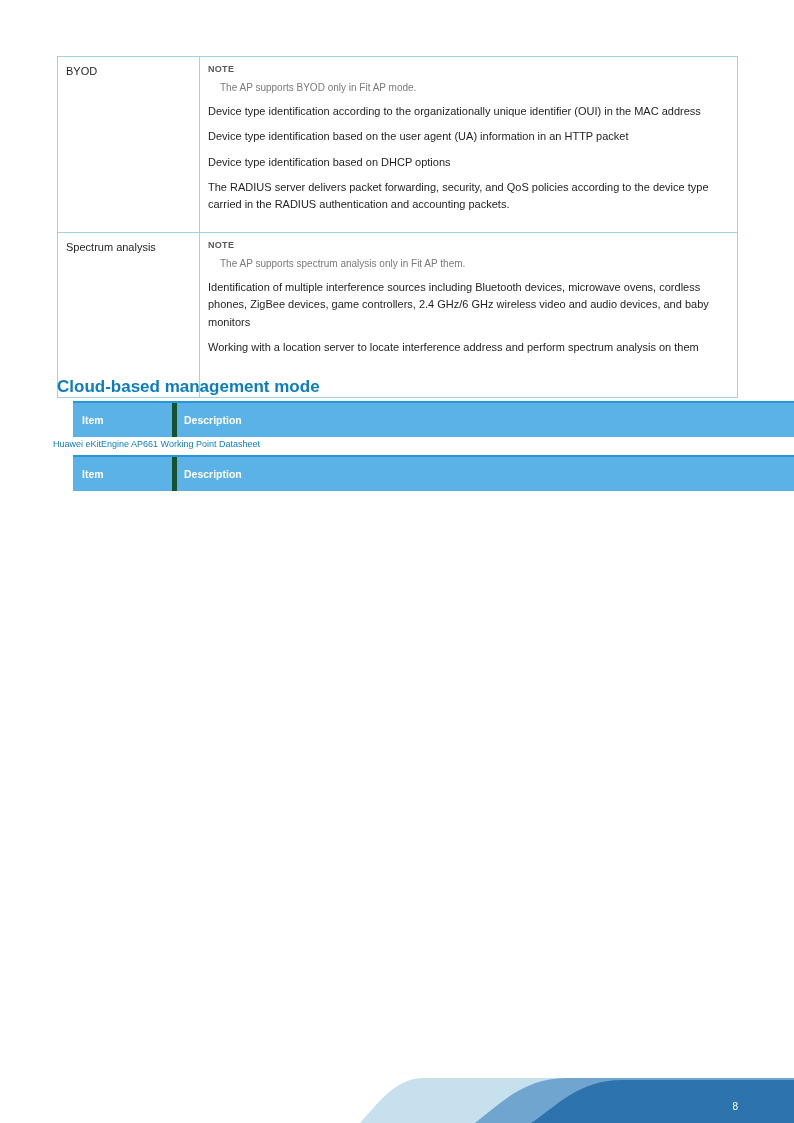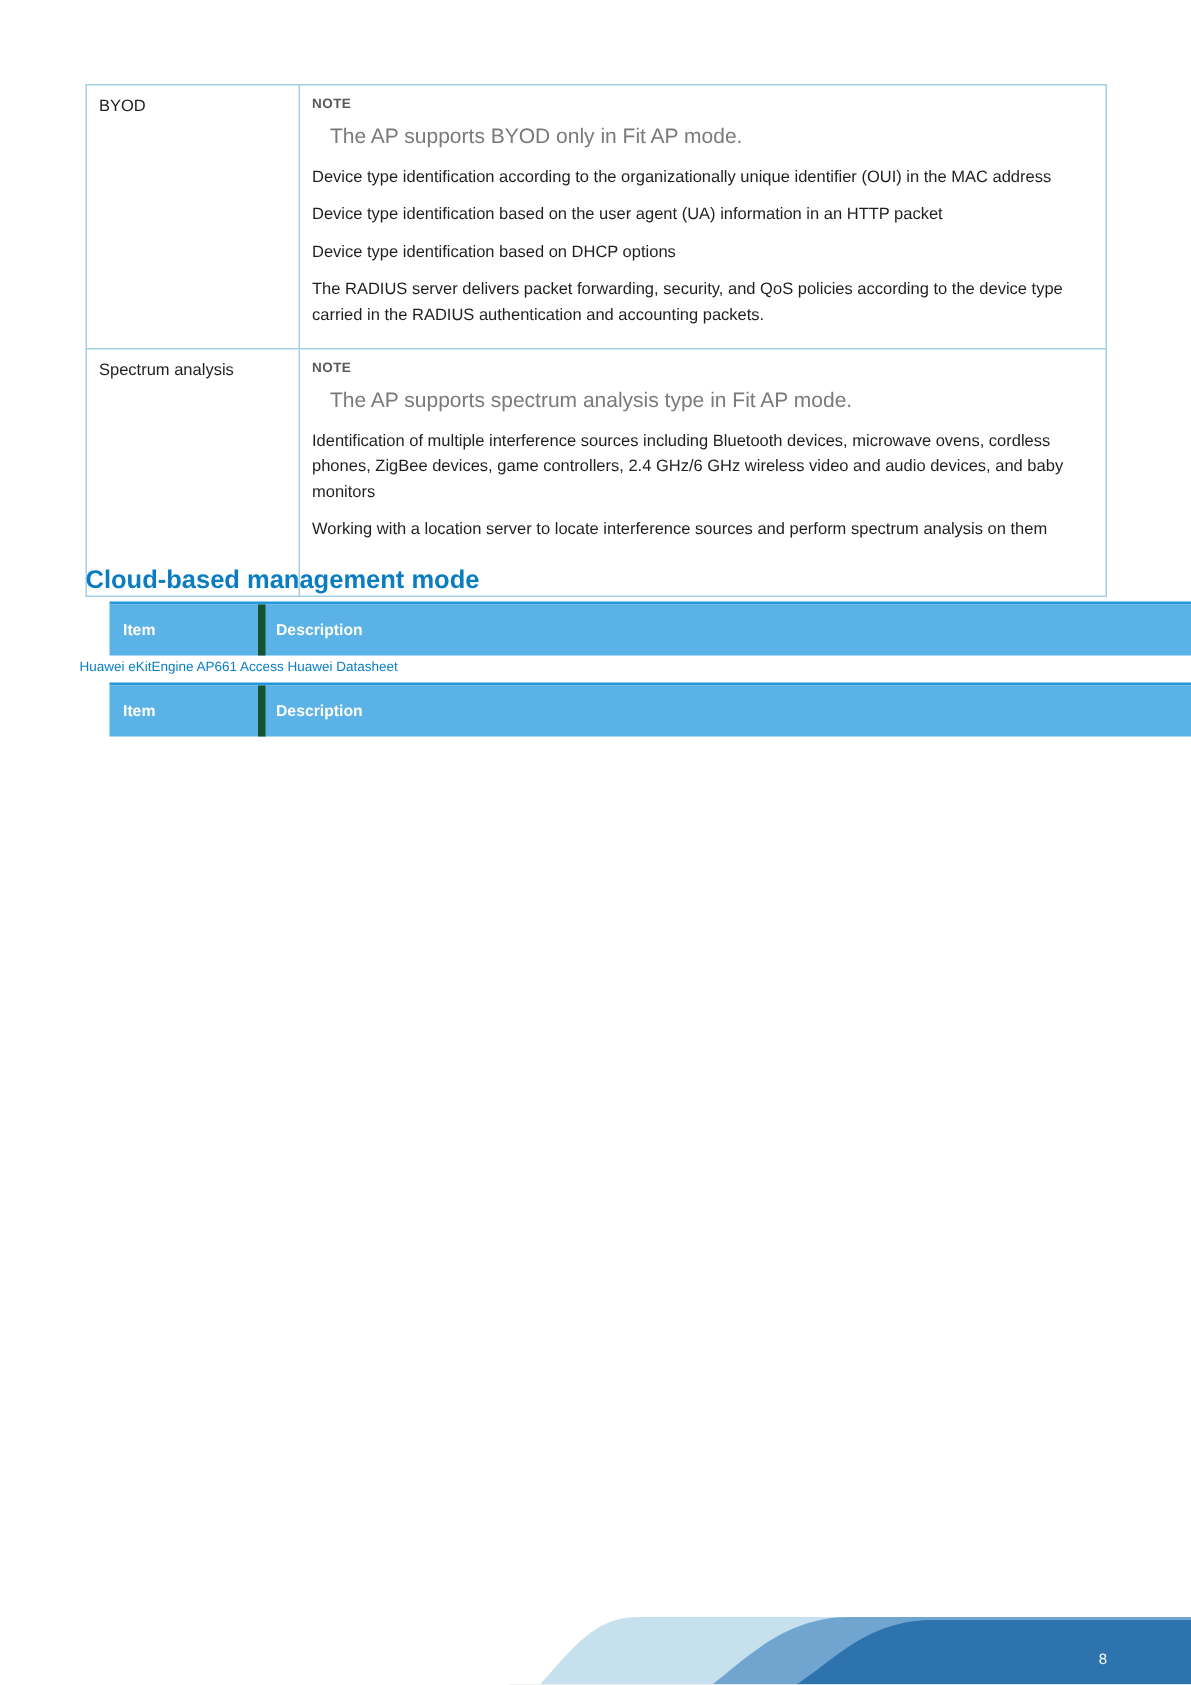--- a/index.html
+++ b/index.html
@@ -37,21 +37,21 @@
   tr.row-1 { height: 176px; }
   tr.row-2 { height: 165px; }
 
   .note-label {
     font-size: 9px;
     font-weight: bold;
     color: #595959;
     letter-spacing: 0.3px;
   }
   .note-text {
-    font-size: 14px;
+    font-size: 10px;
     color: #7a7a7a;
     margin: 3px 0 2px 12px;
   }
   td.desc-cell p { margin: 8px 0 0 0; }
 
   
   .section-heading {
     position: absolute;
     top: 377px;
     left: 57px;
@@ -145,39 +145,39 @@
           <p>The RADIUS server delivers packet forwarding, security, and QoS policies according to the device type carried in the RADIUS authentication and accounting packets.</p>
         </td>
       </tr>
       <tr class="row-2">
         <td class="item-cell">
           <span>Spectrum analysis</span>
         </td>
         <td class="desc-cell">
           <div class="note-block">
             <div class="note-label">NOTE</div>
-            <div class="note-text">The AP supports spectrum analysis type in Fit AP mode.</div>
+            <div class="note-text">The AP supports spectrum analysis only in Fit AP them.</div>
           </div>
           <p>Identification of multiple interference sources including Bluetooth devices, microwave ovens, cordless phones, ZigBee devices, game controllers, 2.4 GHz/6 GHz wireless video and audio devices, and baby monitors</p>
-          <p>Working with a location server to locate interference sources and perform spectrum analysis on them</p>
+          <p>Working with a location server to locate interference address and perform spectrum analysis on them</p>
         </td>
       </tr>
     </tbody>
   </table>
 
   <div class="section-heading">Cloud-based management mode</div>
 
   <div class="hdr-table t1">
     <div class="hdr-band">
       <div class="hdr-item">Item</div>
       <div class="hdr-desc">Description</div>
     </div>
   </div>
 
-  <a class="doc-link">Huawei eKitEngine AP661 Access Huawei Datasheet</a>
+  <a class="doc-link">Huawei eKitEngine AP661 Working Point Datasheet</a>
 
   <div class="hdr-table t2">
     <div class="hdr-band">
       <div class="hdr-item">Item</div>
       <div class="hdr-desc">Description</div>
     </div>
   </div>
 
   <div class="footer">
     <svg width="794" height="48" viewBox="0 0 794 48">

